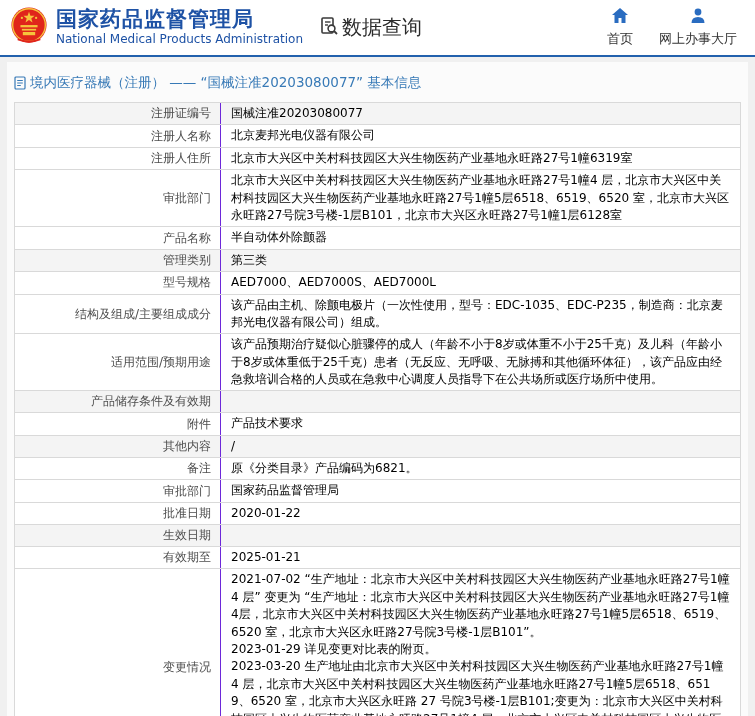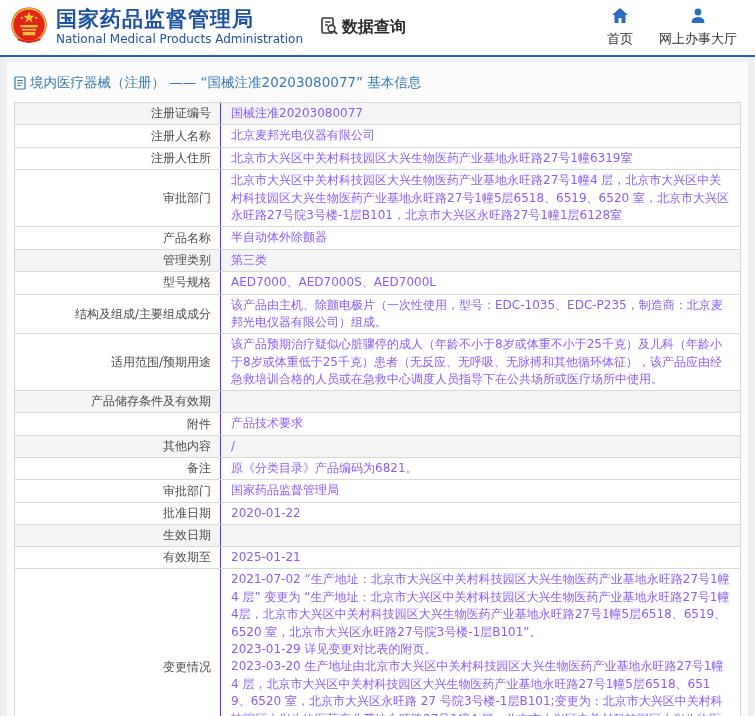--- a/index.html
+++ b/index.html
@@ -31,22 +31,22 @@
     color: #1e52a5;
     margin-top: 2px;
   }
   .dq-nav {
     display: flex;
     align-items: center;
     margin-left: 16px;
     cursor: pointer;
   }
   .dq-label {
-    font-size: 16px;
-    font-weight: 700;
+    font-size: 20px;
+    font-weight: 400;
     color: #2b2b2b;
     margin-left: 3px;
   }
   .header-spacer { flex: 1; }
   .top-nav { display: flex; align-items: center; gap: 26px; margin-right: 6px; }
   .top-nav-item {
     display: flex;
     flex-direction: column;
     align-items: center;
     cursor: pointer;
@@ -101,21 +101,21 @@
     color: #4d4d4d;
     border-right: 1px solid #6d28d9;
     line-height: 1.4;
   }
   .t-value {
     flex: 1;
     display: flex;
     align-items: center;
     padding: 2px 10px;
     font-size: 12px;
-    color: #8b5cf6;
+    color: #000000;
     line-height: 1.45;
     white-space: pre-wrap;
     word-break: break-all;
   }
 </style>
 </head>
 <body>
 
 <div class="header">
   <div class="logo-link">

